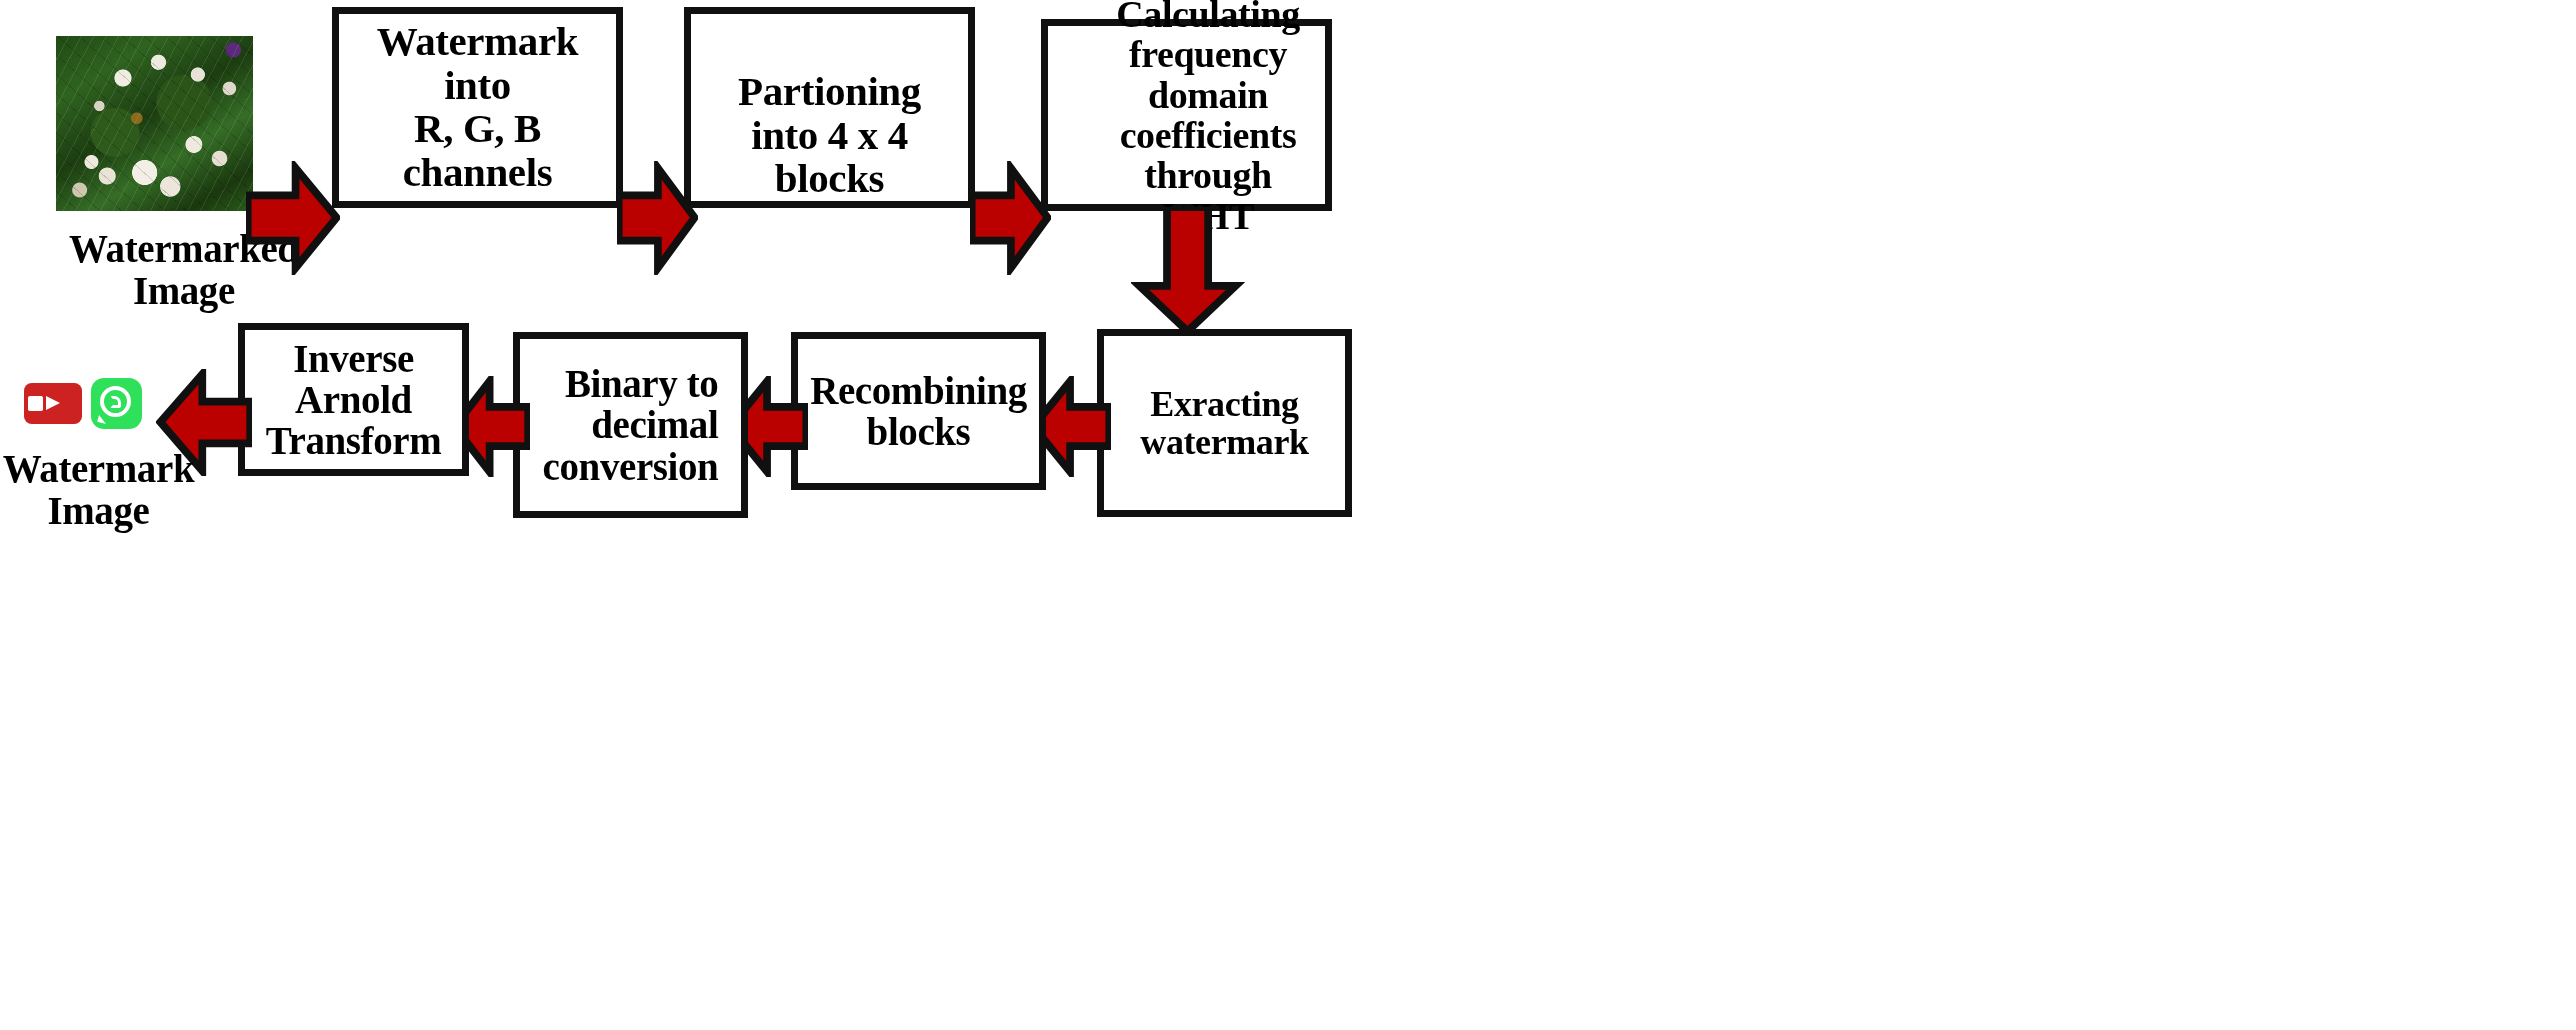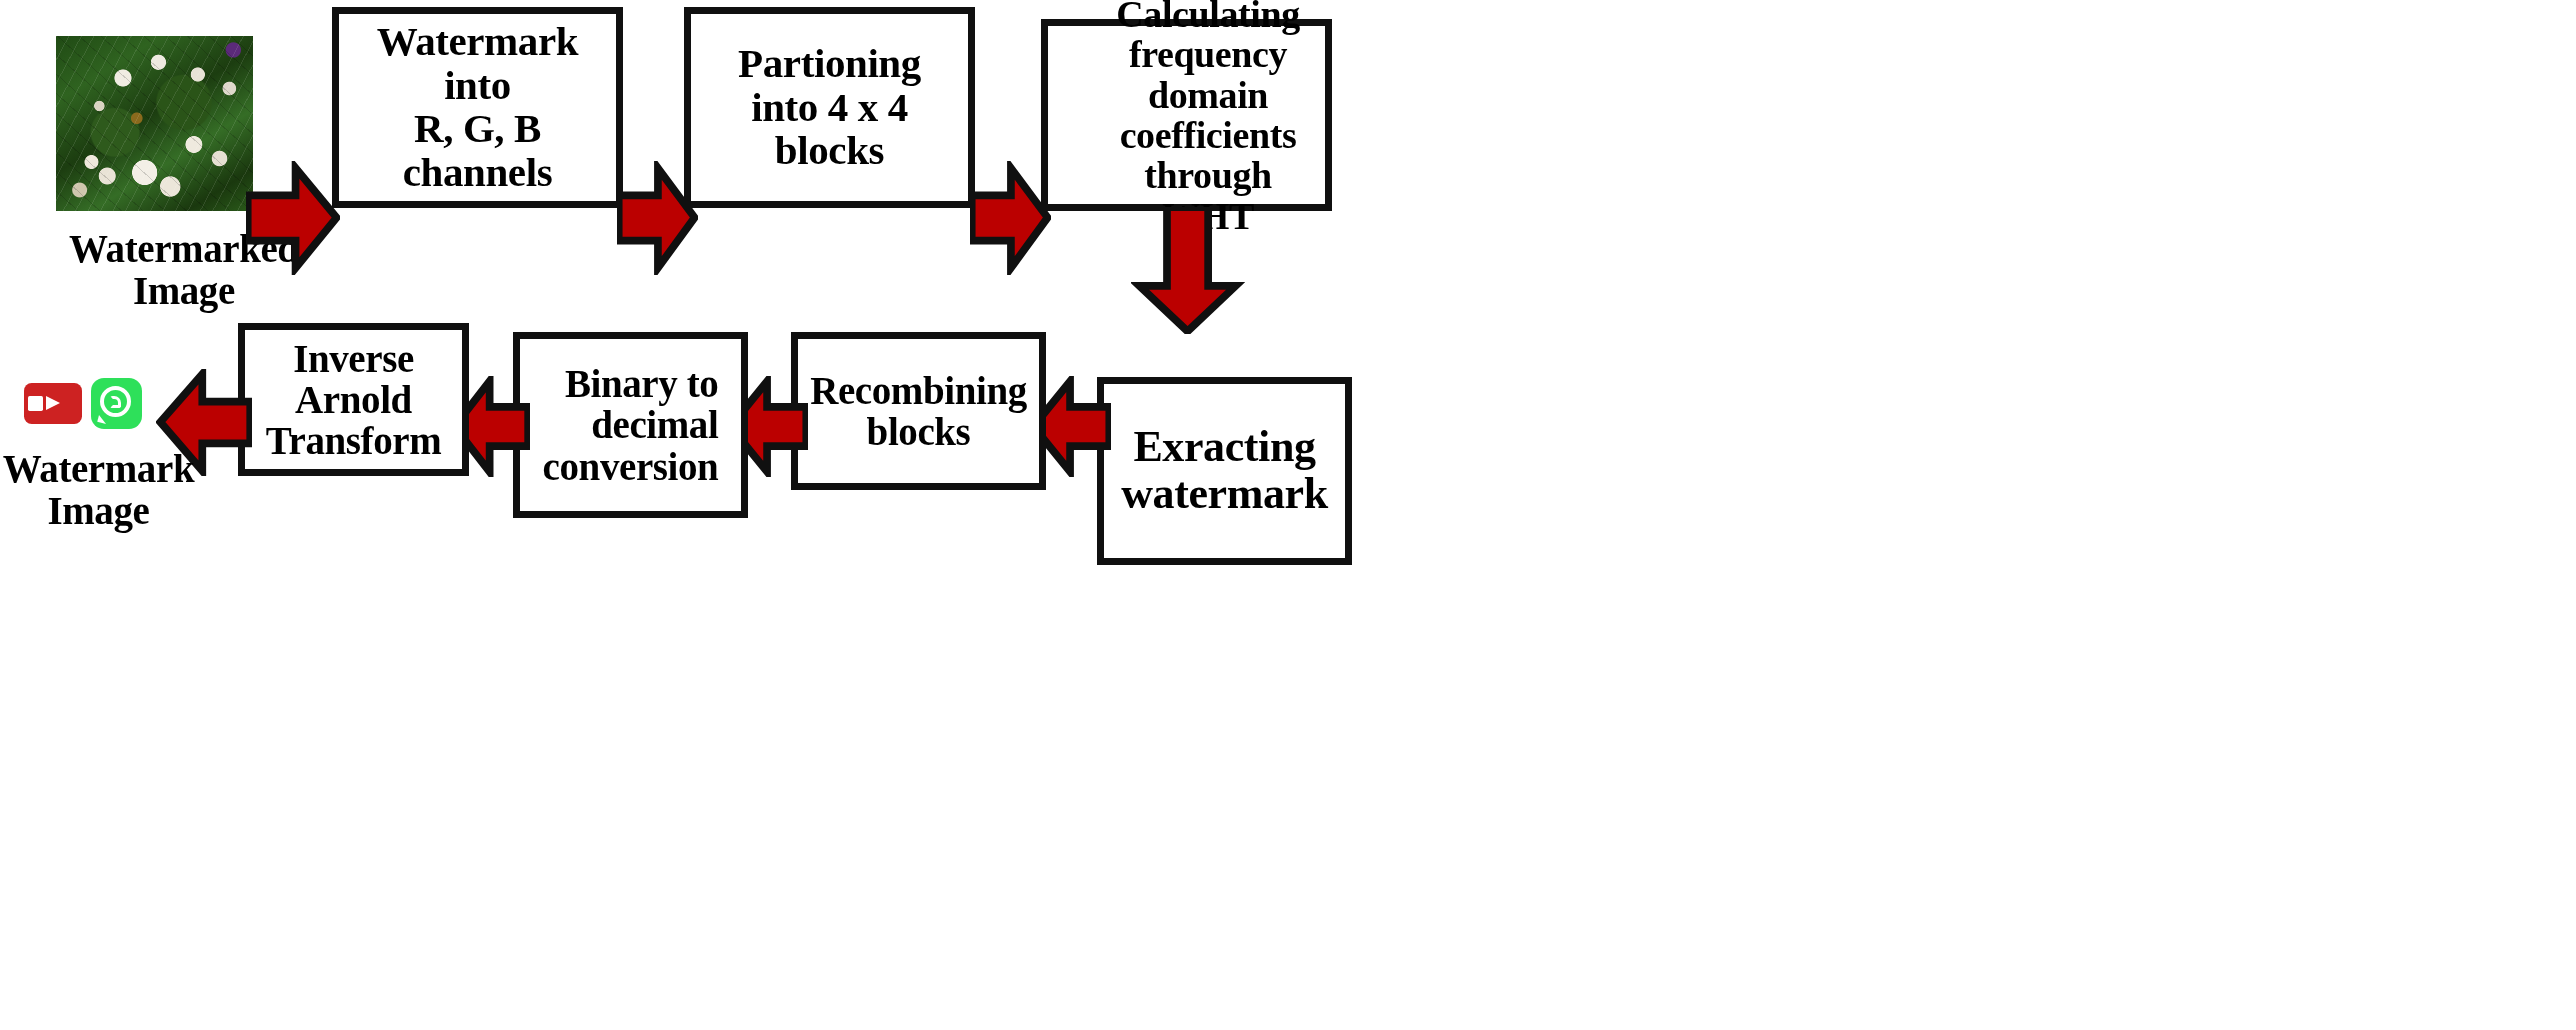--- a/index.html
+++ b/index.html
@@ -174,21 +174,21 @@
 R, G, B
 channels</span>
   </div>
 
   <div class="arrow" style="left:617px; top:161px; width:81px; height:114px;">
     <svg width="81" height="114" viewBox="0 0 95 133">
       <polygon points="2,40 48,40 48,8 91,66 48,125 48,93 2,93" fill="#BB0000" stroke="#101010" stroke-width="9" stroke-linejoin="miter"></polygon>
     </svg>
   </div>
 
-  <div class="proc-box" style="left:684px; top:6.8px; width:291px; height:201px; font-size:41px;">
+  <div class="proc-box" style="left:684px; top:6.8px; width:291px; height:201px; font-size:41px;align-items:flex-end;">
     <span class="label">Partioning
 into 4 x 4
 blocks</span>
   </div>
 
   <div class="arrow" style="left:970px; top:161px; width:81px; height:114px;">
     <svg width="81" height="114" viewBox="0 0 95 133">
       <polygon points="2,40 48,40 48,8 91,66 48,125 48,93 2,93" fill="#BB0000" stroke="#101010" stroke-width="9" stroke-linejoin="miter"></polygon>
     </svg>
   </div>
@@ -200,21 +200,21 @@
 coefficients
 through WHT</span>
   </div>
 
   <div class="arrow" style="left:1131px; top:207px; width:114px; height:127px;">
     <svg width="114" height="127" viewBox="0 0 133 148">
       <polygon points="42,0 90,0 90,92 122,92 66,145 10,92 42,92" fill="#BB0000" stroke="#101010" stroke-width="9" stroke-linejoin="miter"></polygon>
     </svg>
   </div>
 
-  <div class="proc-box" style="left:1097px; top:329px; width:255px; height:188px; font-size:44px;margin-top:48px;">
+  <div class="proc-box" style="left:1097px; top:329px; width:255px; height:188px; font-size:36px;">
     <span class="label">Exracting
 watermark</span>
   </div>
 
   <div class="arrow" style="left:1030px; top:376px; width:81px; height:101px;">
     <svg width="81" height="101" viewBox="0 0 95 118">
       <polygon points="93,36 47,36 47,6 4,59 47,112 47,82 93,82" fill="#BB0000" stroke="#101010" stroke-width="9" stroke-linejoin="miter"></polygon>
     </svg>
   </div>
 

